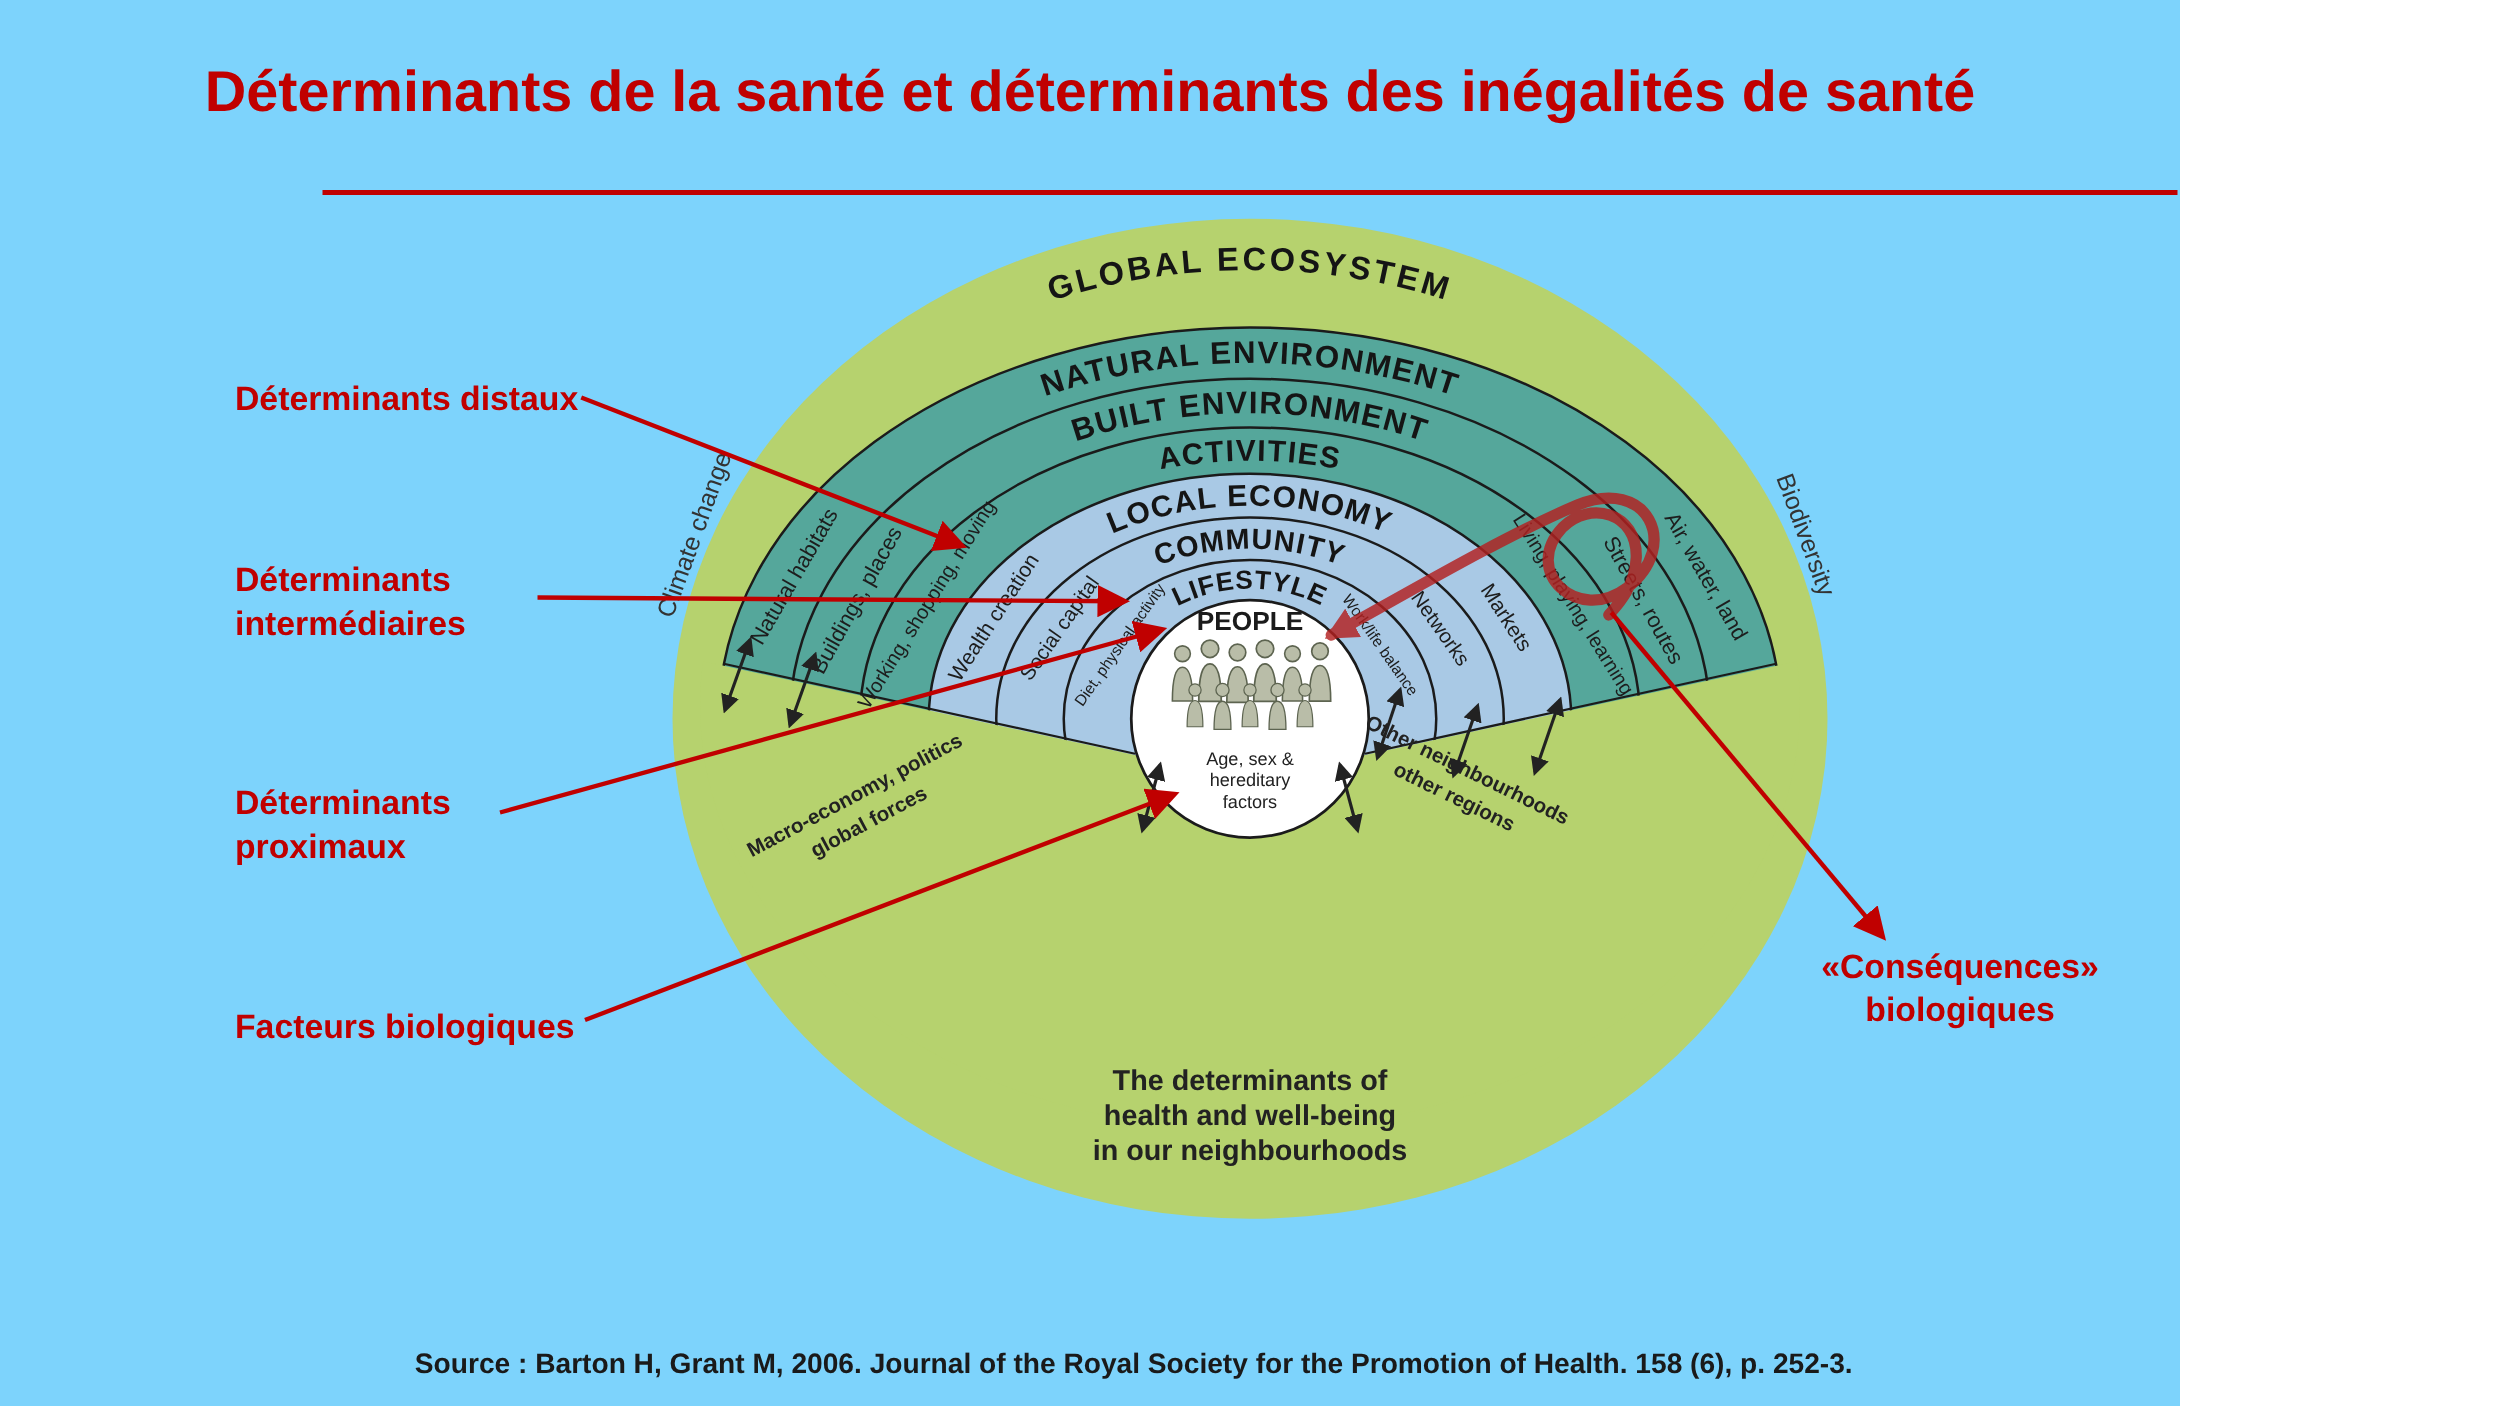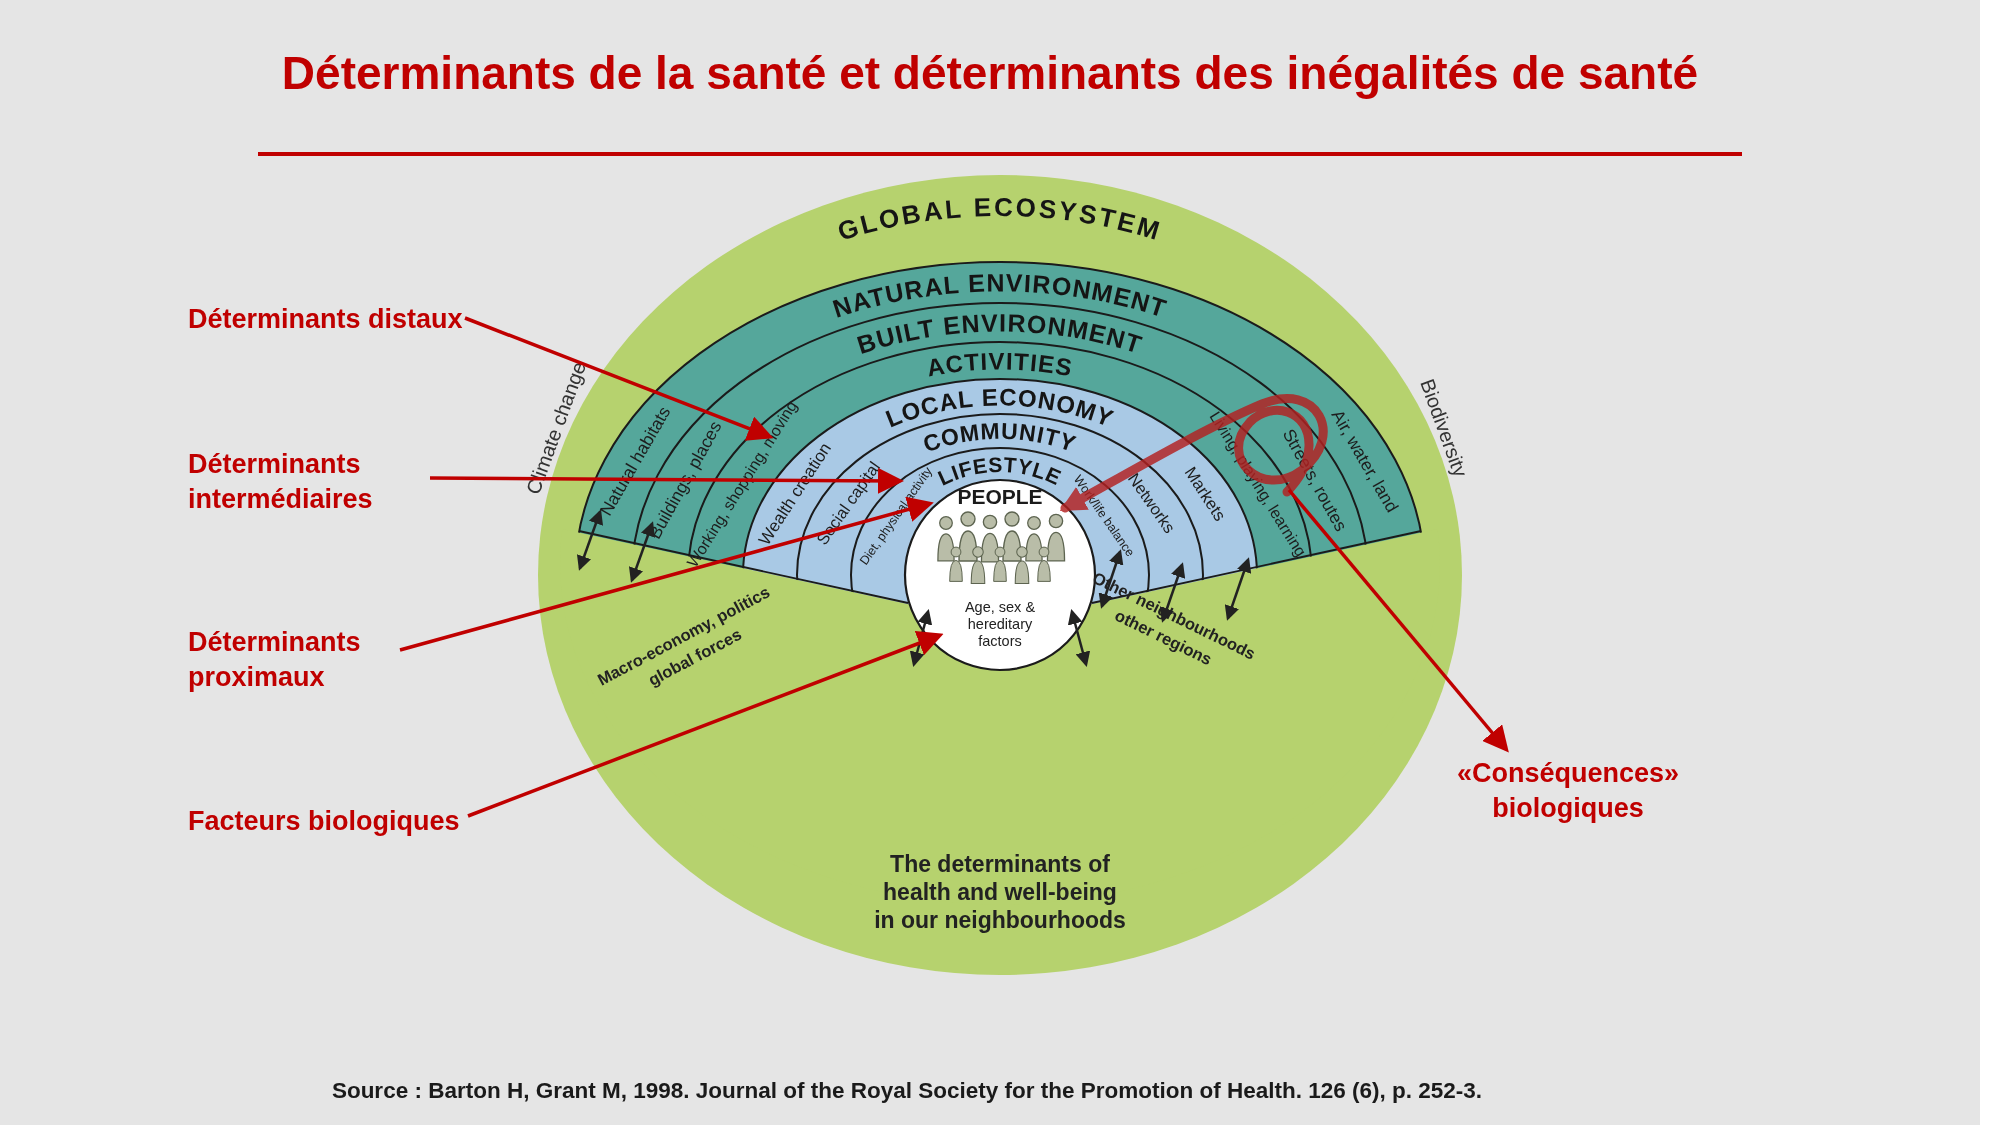--- a/index.html
+++ b/index.html
@@ -1,16 +1,16 @@
 <!DOCTYPE html>
 <html><head>
 <meta charset="utf-8">
 <style>
   html,body{margin:0;padding:0;background:#ffffff;}
-  .slide{position:relative;width:1980px;height:1125px;background:#e5e5e5;overflow:hidden;
+  .slide{position:relative;width:1744px;height:1125px;background:#7dd3fc;overflow:hidden;
          font-family:"Liberation Sans", sans-serif;}
   .slide-title{position:absolute;top:46px;left:0;right:0;text-align:center;
                font-size:46px;font-weight:700;color:#c00000;letter-spacing:0px;}
   .title-underline{position:absolute;top:152px;left:258px;width:1484px;height:4px;background:#c00000;}
   .source-line{position:absolute;top:1078px;left:907px;transform:translateX(-50%);
                font-size:22.5px;font-weight:700;color:#1a1a1a;white-space:nowrap;}
   .source-line .journal{}
   svg{position:absolute;left:0;top:0;}
   text{font-family:"Liberation Sans", sans-serif;}
   .ringTitle{font-weight:700;fill:#151515;letter-spacing:1.5px;}
@@ -167,16 +167,16 @@
     <text class="redLbl" x="188" y="473" fill="#c00000">Déterminants</text>
     <text class="redLbl" x="188" y="508" fill="#c00000">intermédiaires</text>
     <text class="redLbl" x="188" y="651" fill="#c00000">Déterminants</text>
     <text class="redLbl" x="188" y="686" fill="#c00000">proximaux</text>
     <text class="redLbl" x="188" y="830" fill="#c00000">Facteurs biologiques</text>
     <text class="redLbl" x="1568" y="782" text-anchor="middle" fill="#c00000">«Conséquences»</text>
     <text class="redLbl" x="1568" y="817" text-anchor="middle" fill="#c00000">biologiques</text>
   </svg>
 
   <div class="source-line">
-    <span>Source : Barton H, Grant M, 1998. </span><span class="journal">Journal of the Royal Society for the Promotion of Health.</span><span> 126 (6), p. 252-3.</span>
+    <span>Source : Barton H, Grant M, 2006. </span><span class="journal">Journal of the Royal Society for the Promotion of Health.</span><span> 158 (6), p. 252-3.</span>
   </div>
 
 </div>
 
 </body></html>

